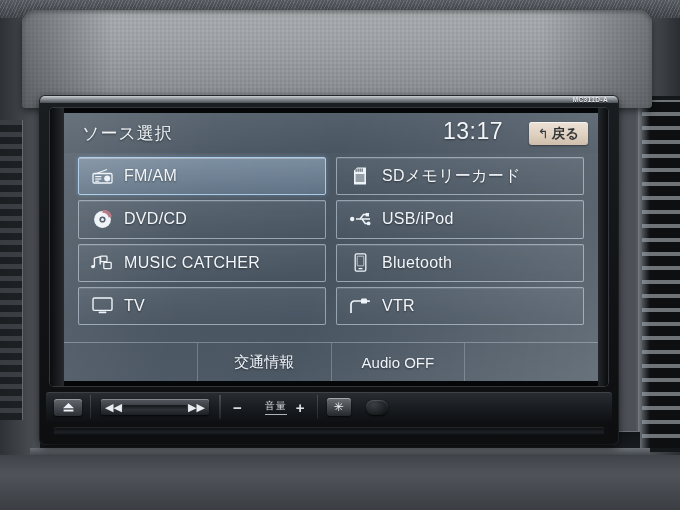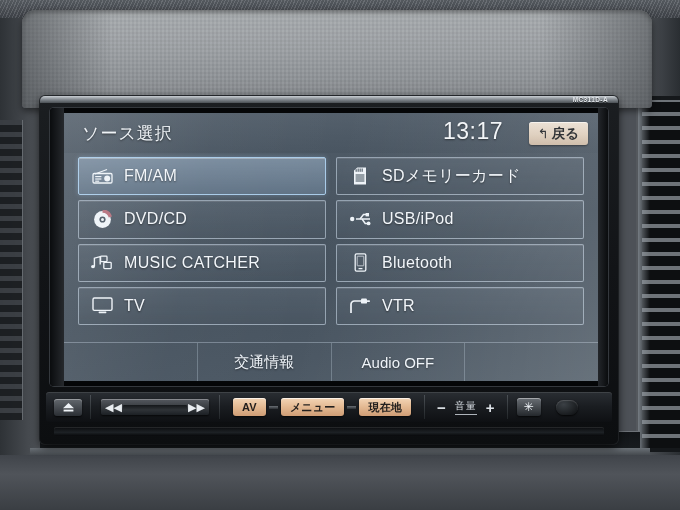--- a/index.html
+++ b/index.html
@@ -150,21 +150,21 @@
         display:flex;align-items:center;justify-content:center;
         background:linear-gradient(180deg,#f3d5b6 0%,#e3b992 50%,#cf9d75 100%);
         box-shadow:inset 0 1px 0 rgba(255,255,255,.65),0 1px 2px rgba(0,0,0,.7);}
   .amber span{font-size:11px;font-weight:bold;color:#23201e;line-height:1;
         white-space:nowrap;letter-spacing:.2px;}
   .amber-link{width:9px;height:3px;background:linear-gradient(180deg,#6a6f75,#2b2f33);}
 
   .volgroup{display:flex;align-items:center;gap:9px;padding:0 12px;}
   .volsign{font-size:15px;color:#dfe4e9;line-height:1;font-weight:bold;}
   .voltxt{font-size:10px;color:#d6dce2;letter-spacing:1px;
-        border-bottom:1px solid #aeb4ba;padding-bottom:1px;}
+        border-bottom:1px solid #aeb4ba;padding-bottom:1px;margin-left:14px;}
 
   .dispbtn{width:24px;height:18px;margin:0 9px;border-radius:3px;
         background:linear-gradient(180deg,#6a6f75,#24282c);
         display:flex;align-items:center;justify-content:center;
         box-shadow:inset 0 1px 0 rgba(255,255,255,.4),0 1px 2px rgba(0,0,0,.7);}
   .dispbtn span{font-size:12px;color:#f0f4f8;line-height:1;}
 
   .knob{width:22px;height:15px;border-radius:8px;margin-left:6px;
         background:radial-gradient(ellipse at 35% 30%,#3b4045,#0b0d0f);
         box-shadow:inset 0 1px 1px rgba(255,255,255,.18),0 1px 2px rgba(0,0,0,.8);}
@@ -352,33 +352,20 @@
       <div class="hw-group">
         <div class="seek">
           <span class="tri">◀◀</span>
           <div class="mid"></div>
           <span class="tri">▶▶</span>
         </div>
       </div>
 
       <div class="hw-sep"></div>
 
-      <div class="hw-group" style="padding:0 10px;">
-        <div class="amber">
-          <span>AV</span>
-        </div>
-        <div class="amber-link"></div>
-        <div class="amber">
-          <span>メニュー</span>
-        </div>
-        <div class="amber-link"></div>
-        <div class="amber">
-          <span>現在地</span>
-        </div>
-      </div>
 
       <div class="hw-sep"></div>
 
       <div class="hw-group volgroup">
         <span class="volsign">−</span>
         <span class="voltxt">音量</span>
         <span class="volsign">+</span>
       </div>
 
       <div class="hw-sep"></div>

